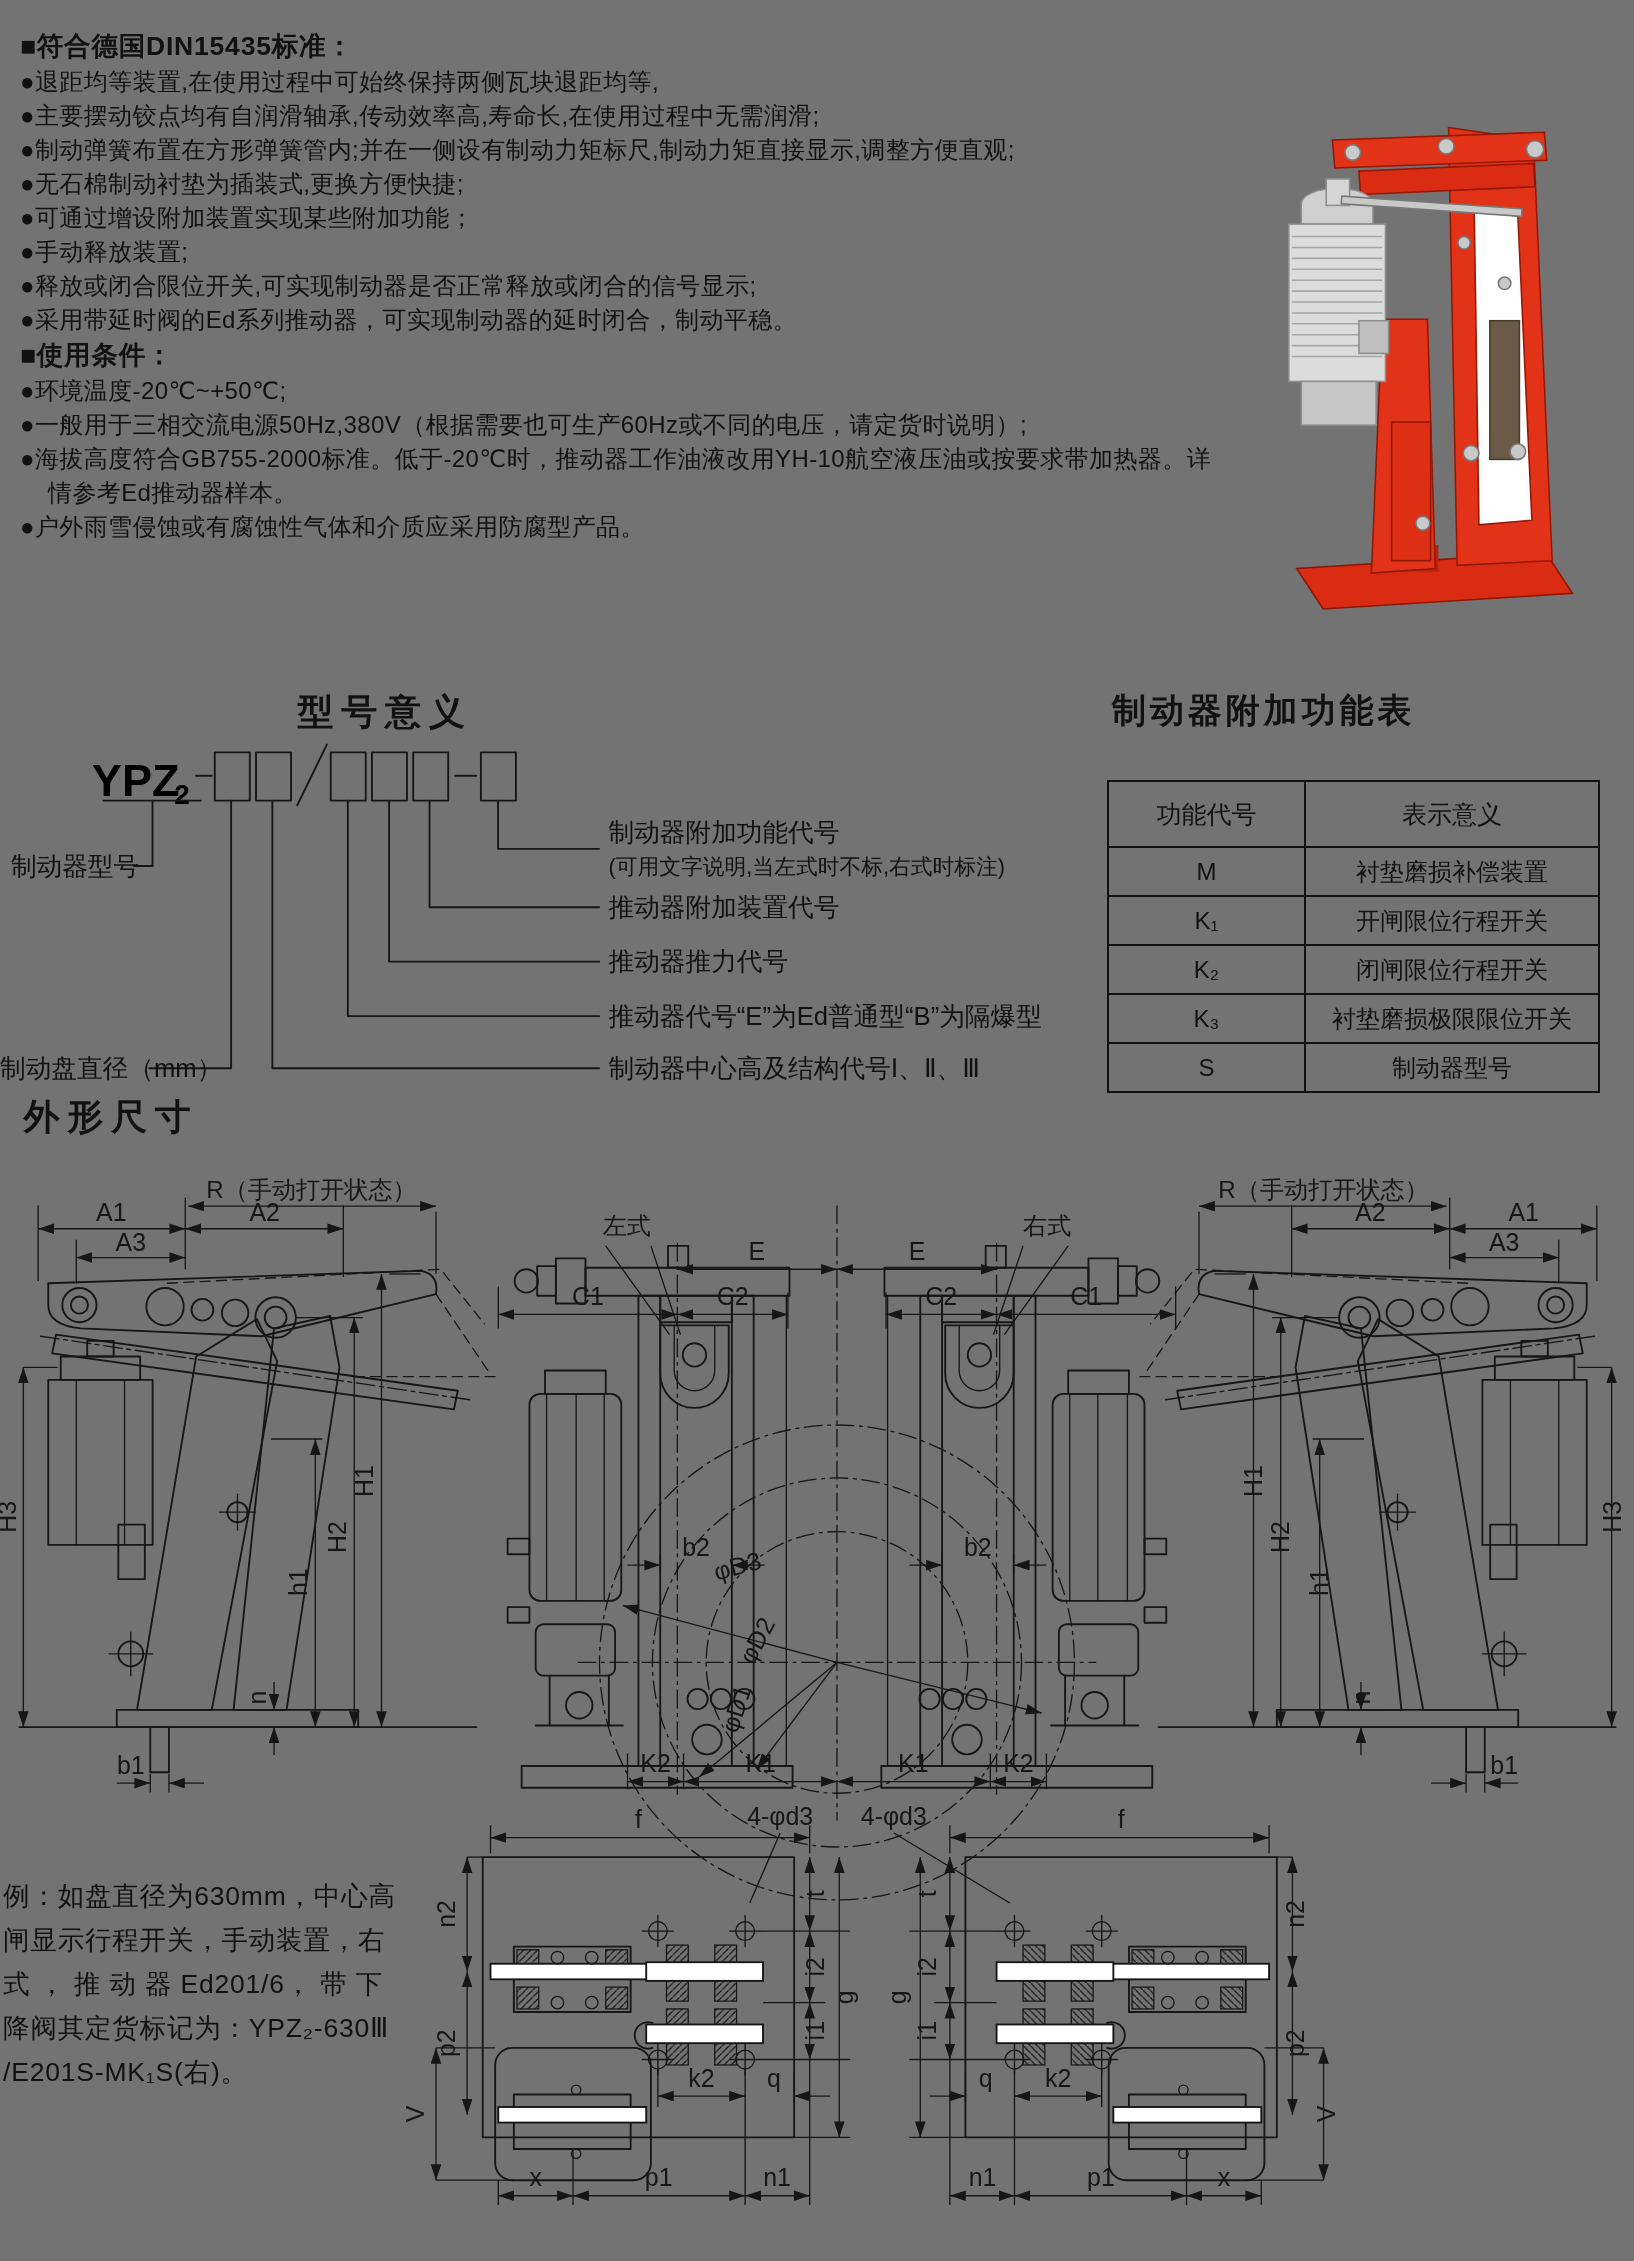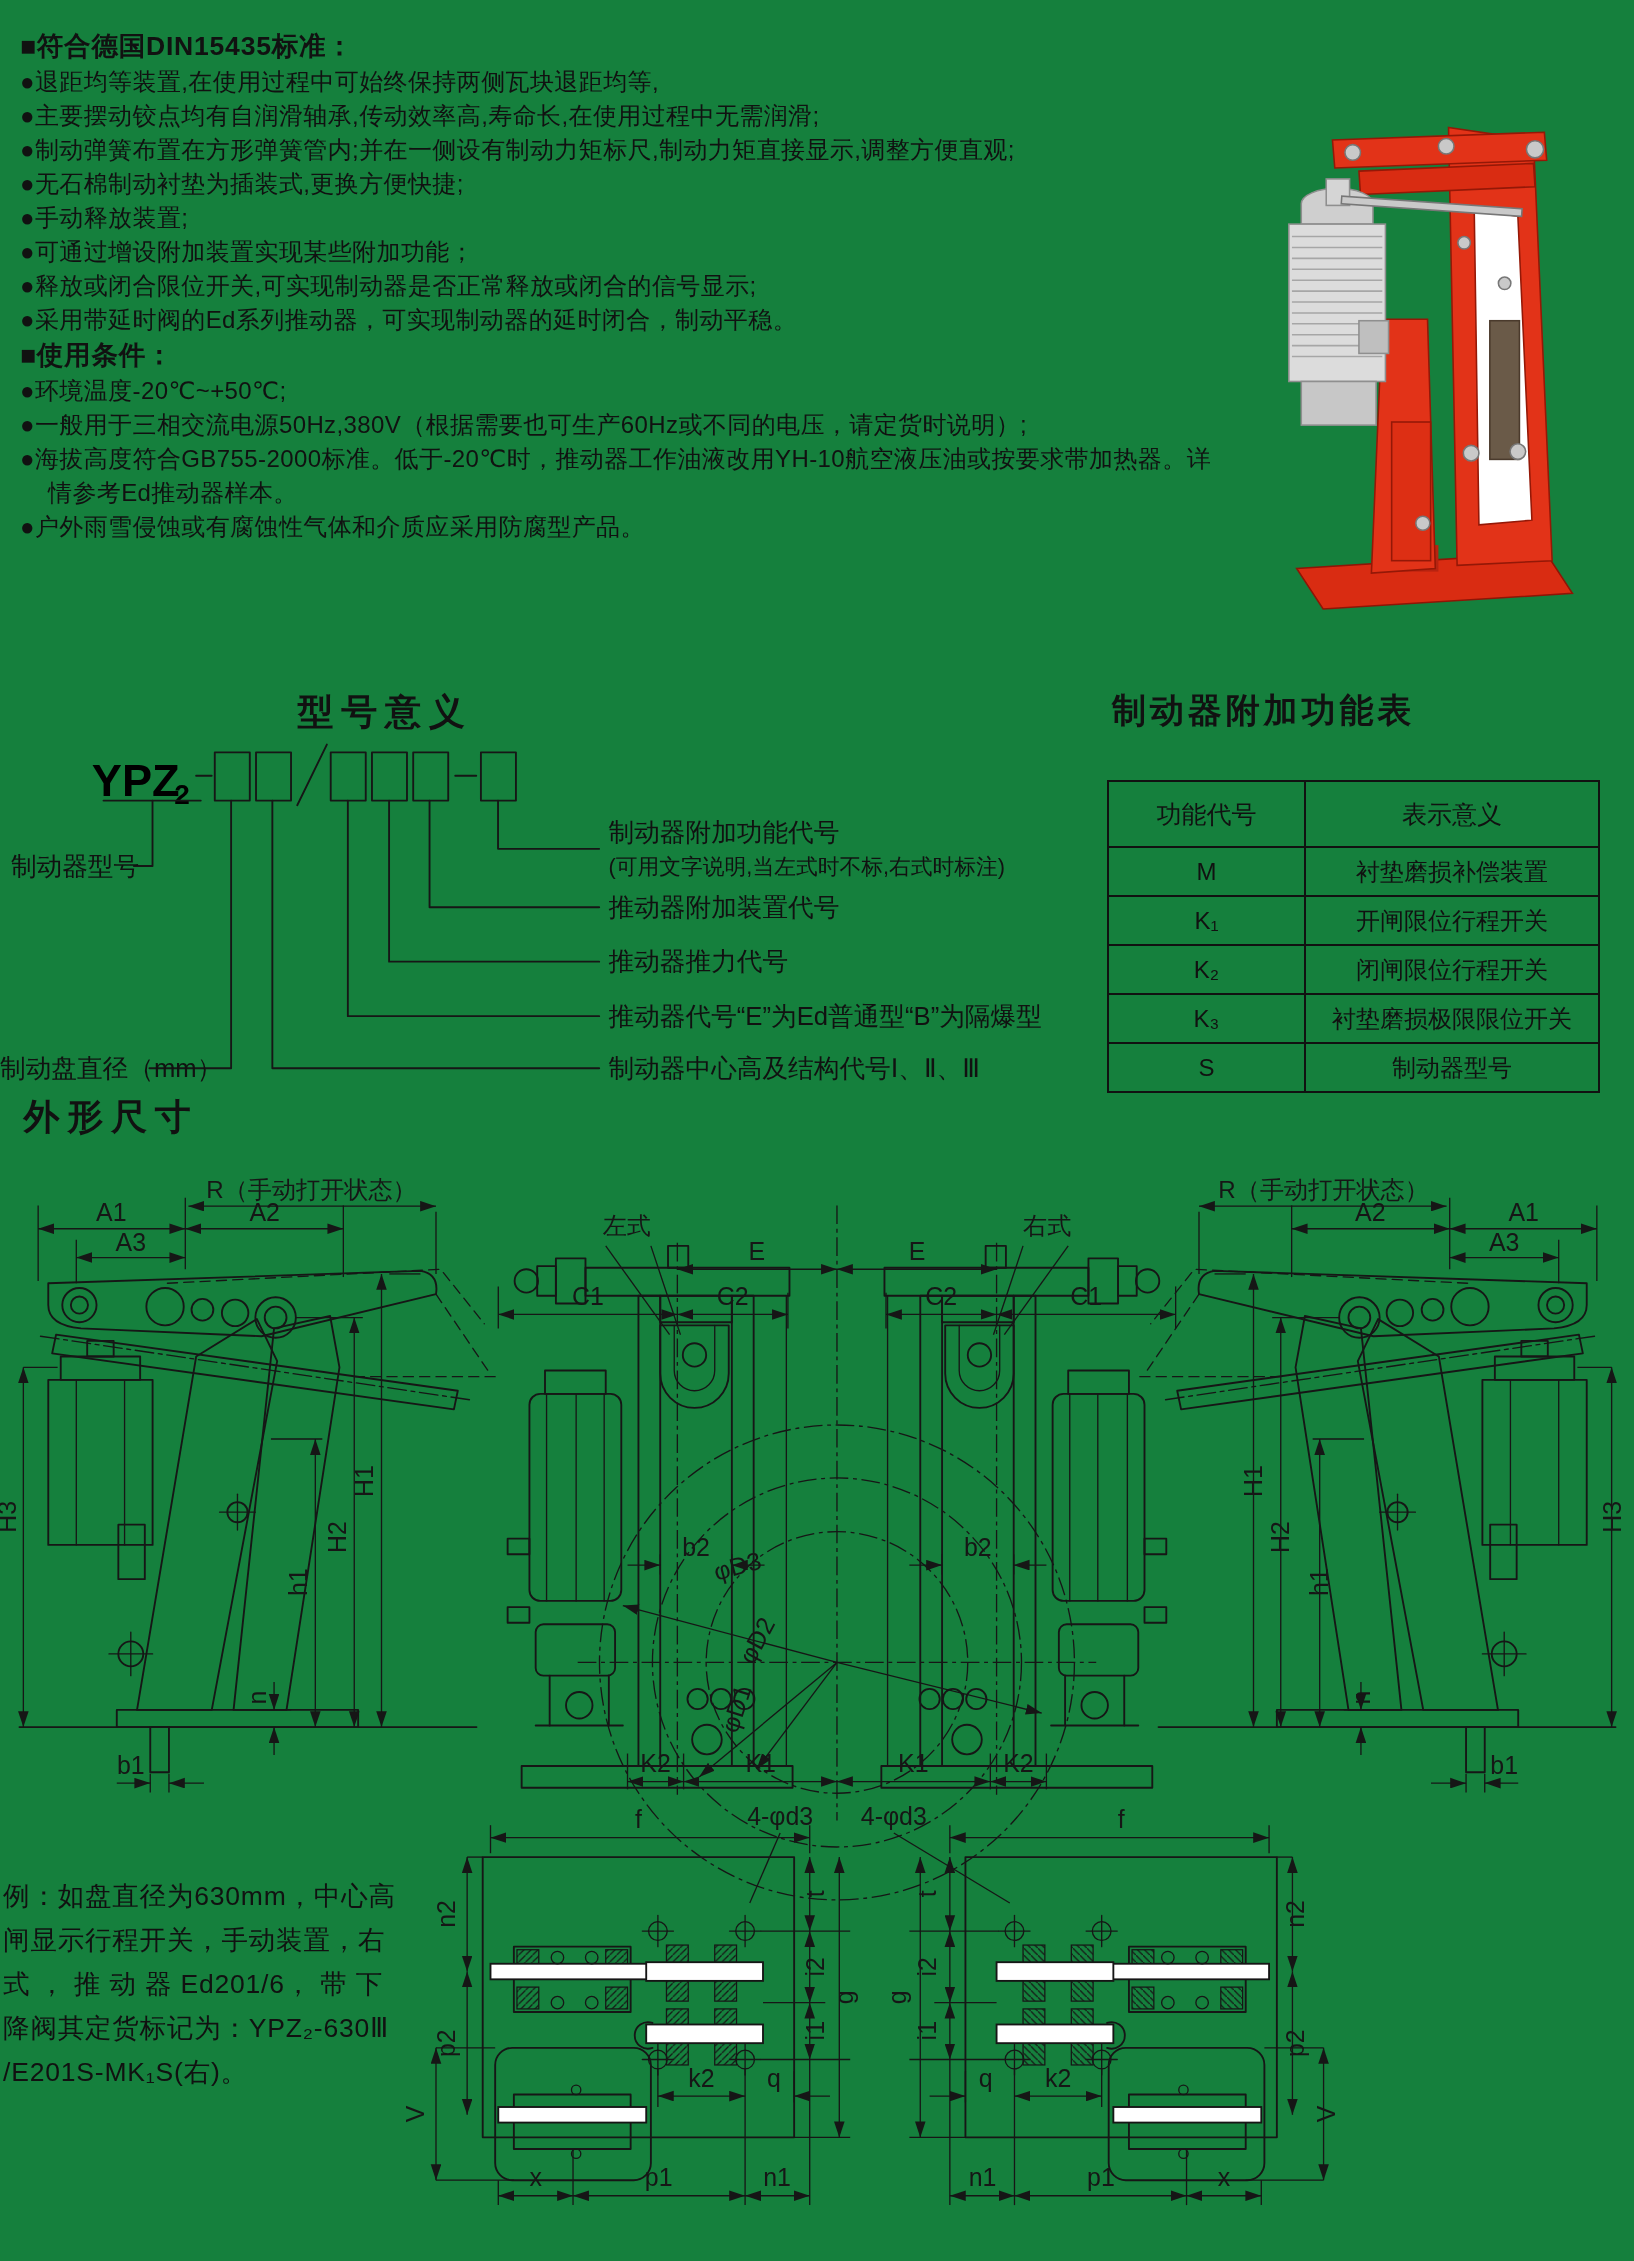--- a/index.html
+++ b/index.html
@@ -1,16 +1,16 @@
 <!DOCTYPE html>
 <html style="font-size:12.5px"><head>
 <meta charset="utf-8">
 <style>
   html,body{margin:0;padding:0;background:#888;}
-  .page{position:relative;width:1635px;height:2261px;background:#15803d;
+  .page{position:relative;width:1635px;height:2261px;background:#737373;
     font-family:"Liberation Sans","DejaVu Sans",sans-serif;color:#111;overflow:hidden;}
   
   .blist{position:absolute;left:20px;top:28px;width:1218px;}
   .sec-title{font-size:26.5px;font-weight:bold;line-height:37px;letter-spacing:0.8px;}
   .bl-item{font-size:24px;line-height:34px;padding-left:28px;text-indent:-28px;letter-spacing:0.4px;}
   
   .mm-title{position:absolute;left:276px;top:688px;width:218px;text-align:center;
     font-size:36px;font-weight:bold;letter-spacing:7.8px;}
   .mm-svg{position:absolute;left:0;top:732px;}
   
@@ -48,22 +48,22 @@
 <body>
 
 <div class="page">
 
   <div class="blist">
     <div class="sec-title">■符合德国DIN15435标准：</div>
     <div class="bl-item">●退距均等装置,在使用过程中可始终保持两侧瓦块退距均等,</div>
     <div class="bl-item">●主要摆动铰点均有自润滑轴承,传动效率高,寿命长,在使用过程中无需润滑;</div>
     <div class="bl-item">●制动弹簧布置在方形弹簧管内;并在一侧设有制动力矩标尺,制动力矩直接显示,调整方便直观;</div>
     <div class="bl-item">●无石棉制动衬垫为插装式,更换方便快捷;</div>
+    <div class="bl-item">●可通过增设附加装置实现某些附加功能；</div>
     <div class="bl-item">●手动释放装置;</div>
-    <div class="bl-item">●可通过增设附加装置实现某些附加功能；</div>
     <div class="bl-item">●释放或闭合限位开关,可实现制动器是否正常释放或闭合的信号显示;</div>
     <div class="bl-item">●采用带延时阀的Ed系列推动器，可实现制动器的延时闭合，制动平稳。</div>
     <div class="sec-title">■使用条件：</div>
     <div class="bl-item">●环境温度-20℃~+50℃;</div>
     <div class="bl-item">●一般用于三相交流电源50Hz,380V（根据需要也可生产60Hz或不同的电压，请定货时说明）;</div>
     <div class="bl-item" style="width:1168px">●海拔高度符合GB755-2000标准。低于-20℃时，推动器工作油液改用YH-10航空液压油或按要求带加热器。详情参考Ed推动器样本。</div>
     <div class="bl-item">●户外雨雪侵蚀或有腐蚀性气体和介质应采用防腐型产品。</div>
   </div>
 
   <svg class="photo" width="321" height="536" viewBox="0 0 412 688">

